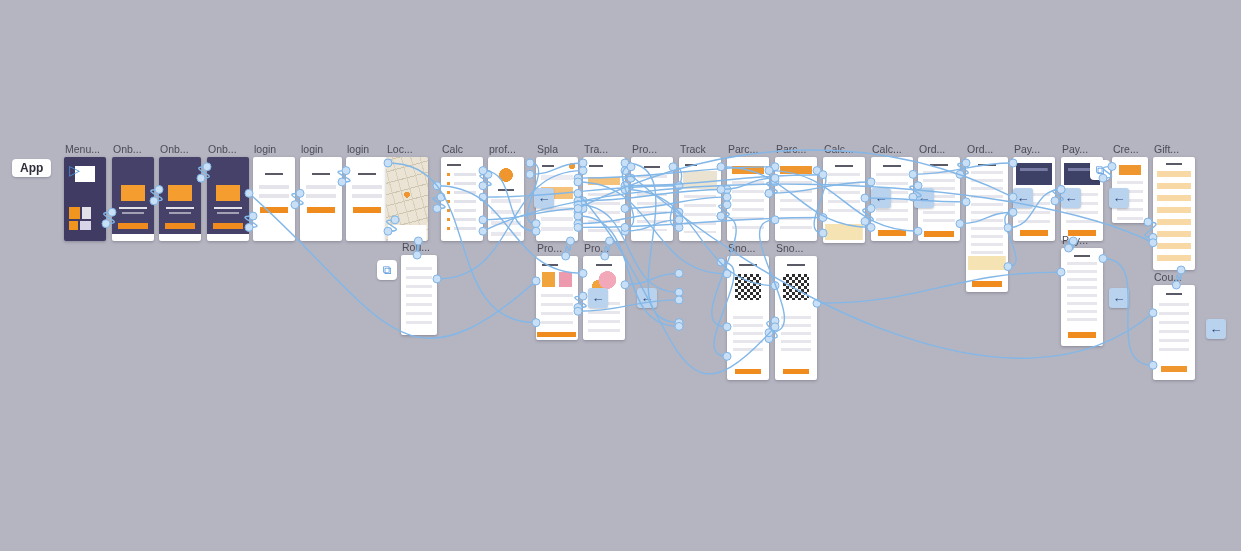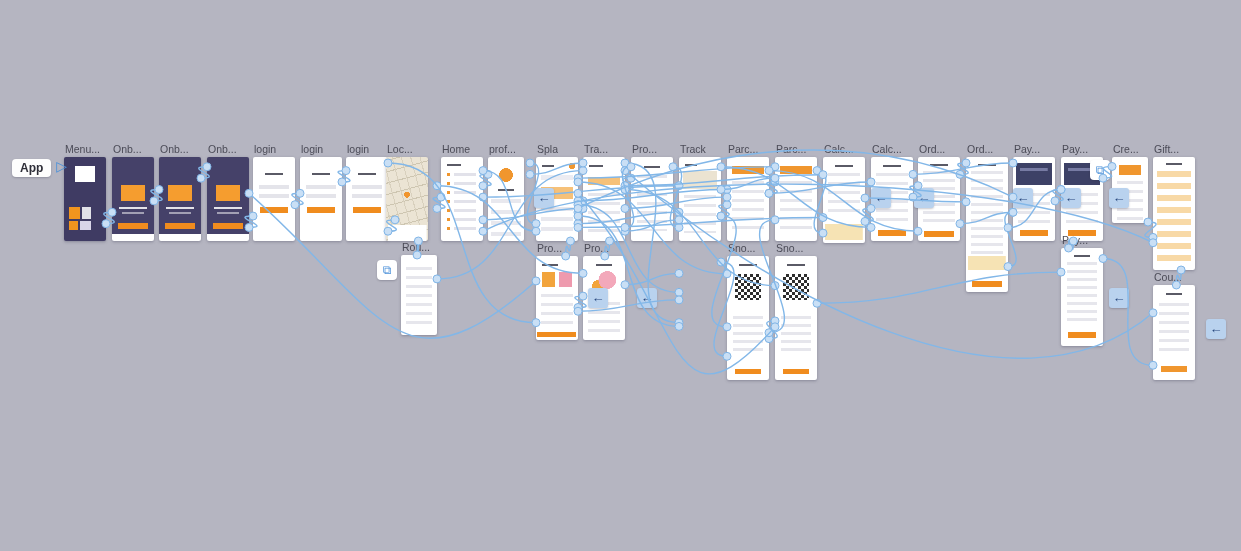--- a/index.html
+++ b/index.html
@@ -4,21 +4,21 @@
 <style>
   html,body{margin:0;padding:0;}
   body{
     width:1241px;height:551px;overflow:hidden;
     background:#b5b5c1;
     font-family:"Liberation Sans", sans-serif;
     position:relative;
   }
   #cv{position:absolute;inset:0;}
   
-  .flow{position:absolute;left:12px;top:159px;display:flex;align-items:flex-start;gap:5px;z-index:2;}
+  .flow{position:absolute;left:12px;top:159px;display:flex;align-items:flex-end;gap:18px;z-index:2;}
   .flow-pill{
     background:#fdfdfd;color:#2e2e38;font-weight:bold;font-size:12px;
     padding:2px 8px;border-radius:4px;box-shadow:0 1px 2px rgba(40,40,60,.25);
   }
   .flow-play{color:#4a90d9;font-size:14px;line-height:1;}
   
   .screen{position:absolute;z-index:1;}
   .slabel{
     position:absolute;top:-14px;left:1px;font-size:10.5px;color:#4b4b57;
     white-space:nowrap;max-width:60px;overflow:hidden;
@@ -216,21 +216,21 @@
     </div>
     <div class="screen" style="left: 346px; top: 157px; width: 42px; height: 84px;">
       <span class="slabel">login</span>
       <div class="sbody k-login"></div>
     </div>
     <div class="screen" style="left: 386px; top: 157px; width: 42px; height: 84px;">
       <span class="slabel">Loc...</span>
       <div class="sbody k-map"></div>
     </div>
     <div class="screen" style="left: 441px; top: 157px; width: 42px; height: 84px;">
-      <span class="slabel">Home</span>
+      <span class="slabel">Calc</span>
       <div class="sbody k-menu"></div>
     </div>
     <div class="screen" style="left: 488px; top: 157px; width: 36px; height: 84px;">
       <span class="slabel">prof...</span>
       <div class="sbody k-prof"></div>
     </div>
     <div class="screen" style="left: 536px; top: 157px; width: 42px; height: 84px;">
       <span class="slabel">Spla</span>
       <div class="sbody k-home"></div>
     </div>

